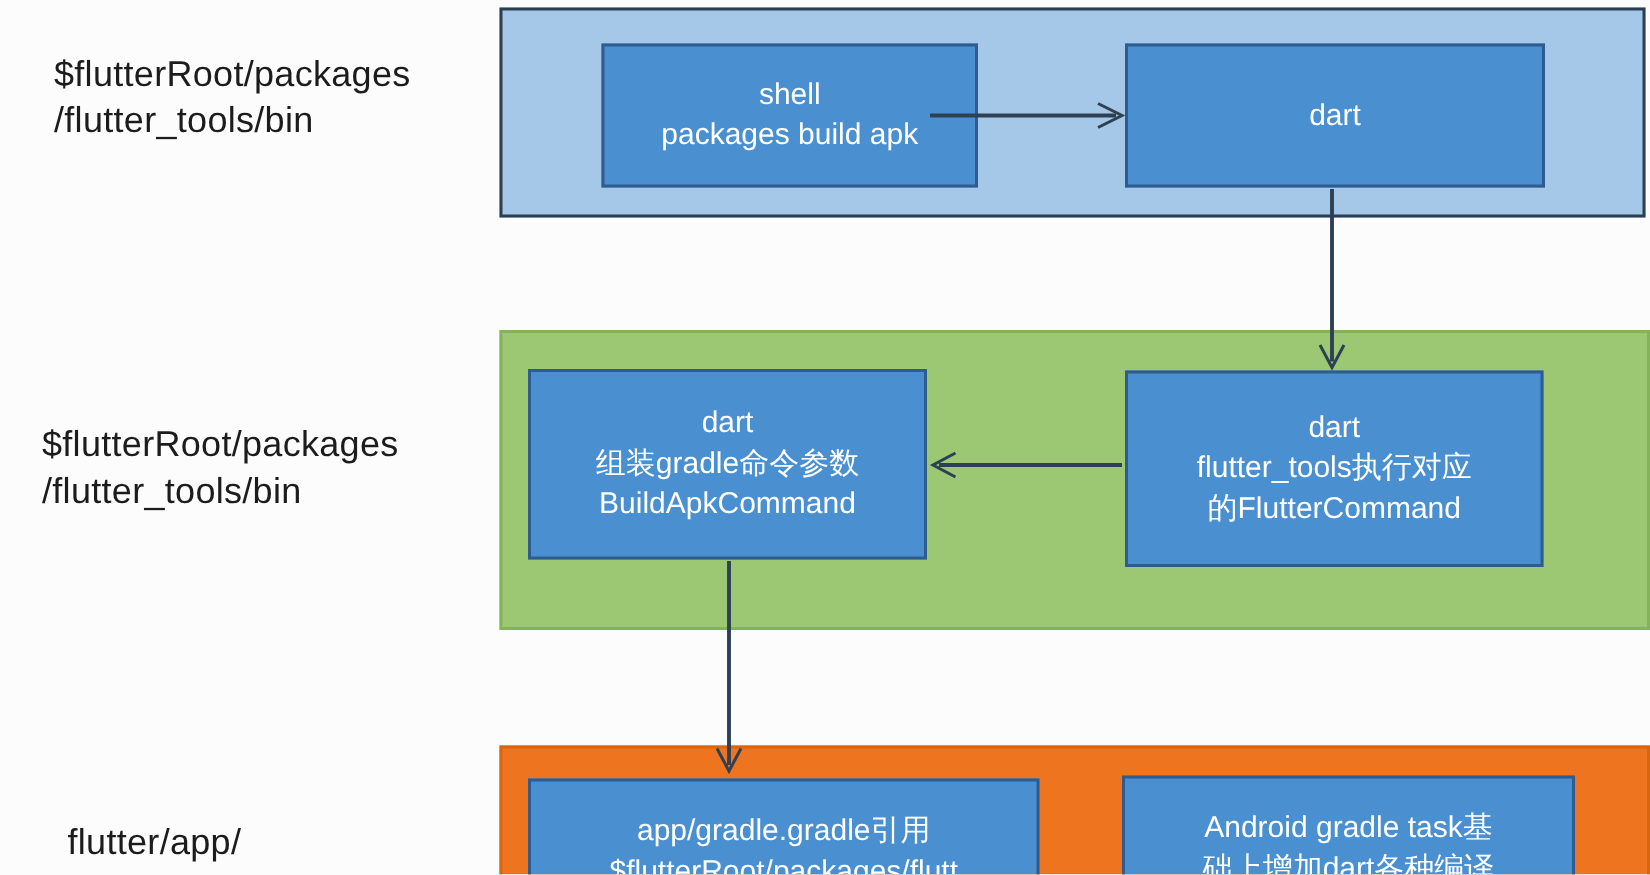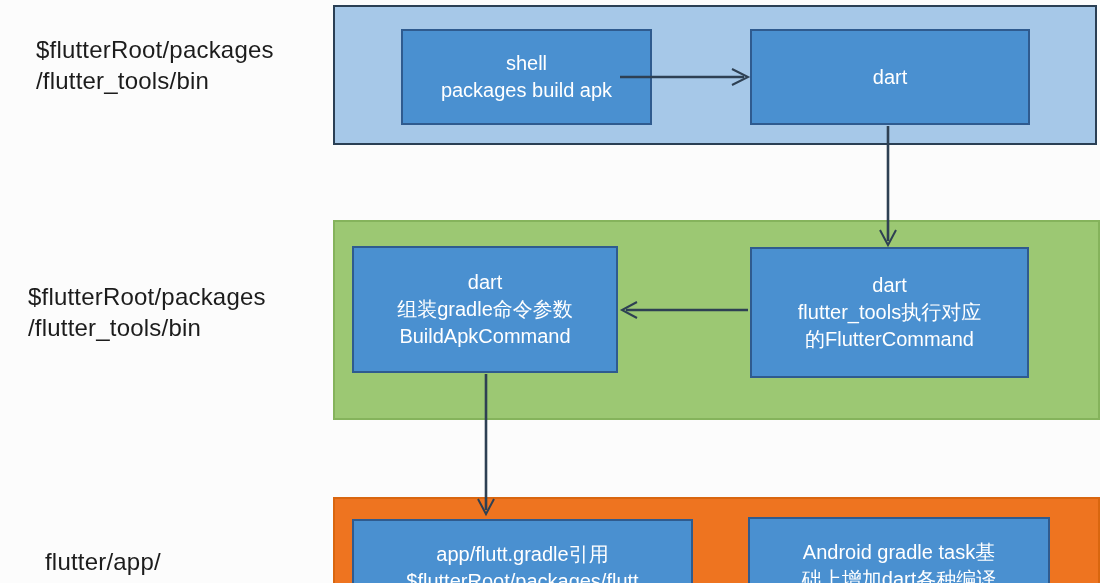--- a/index.html
+++ b/index.html
@@ -89,21 +89,21 @@
       <span>BuildApkCommand</span>
     </div>
 
   <div class="node" style="left:750px;top:247px;width:279px;height:131px;">
       <span>dart</span>
       <span>flutter_tools执行对应</span>
       <span>的FlutterCommand</span>
     </div>
 
   <div class="node node--clipped" style="left:352px;top:519px;width:341px;height:100px;">
-      <span>app/flutt.gradle引用</span>
+      <span>app/gradle.gradle引用</span>
       <span>$flutterRoot/packages/flutt</span>
     </div>
 
   <div class="node node--clipped" style="left:748px;top:517px;width:302px;height:100px;">
       <span>Android gradle task基</span>
       <span>础上增加dart各种编译</span>
     </div>
 
   <svg class="arrows" width="1100" height="583">
 

